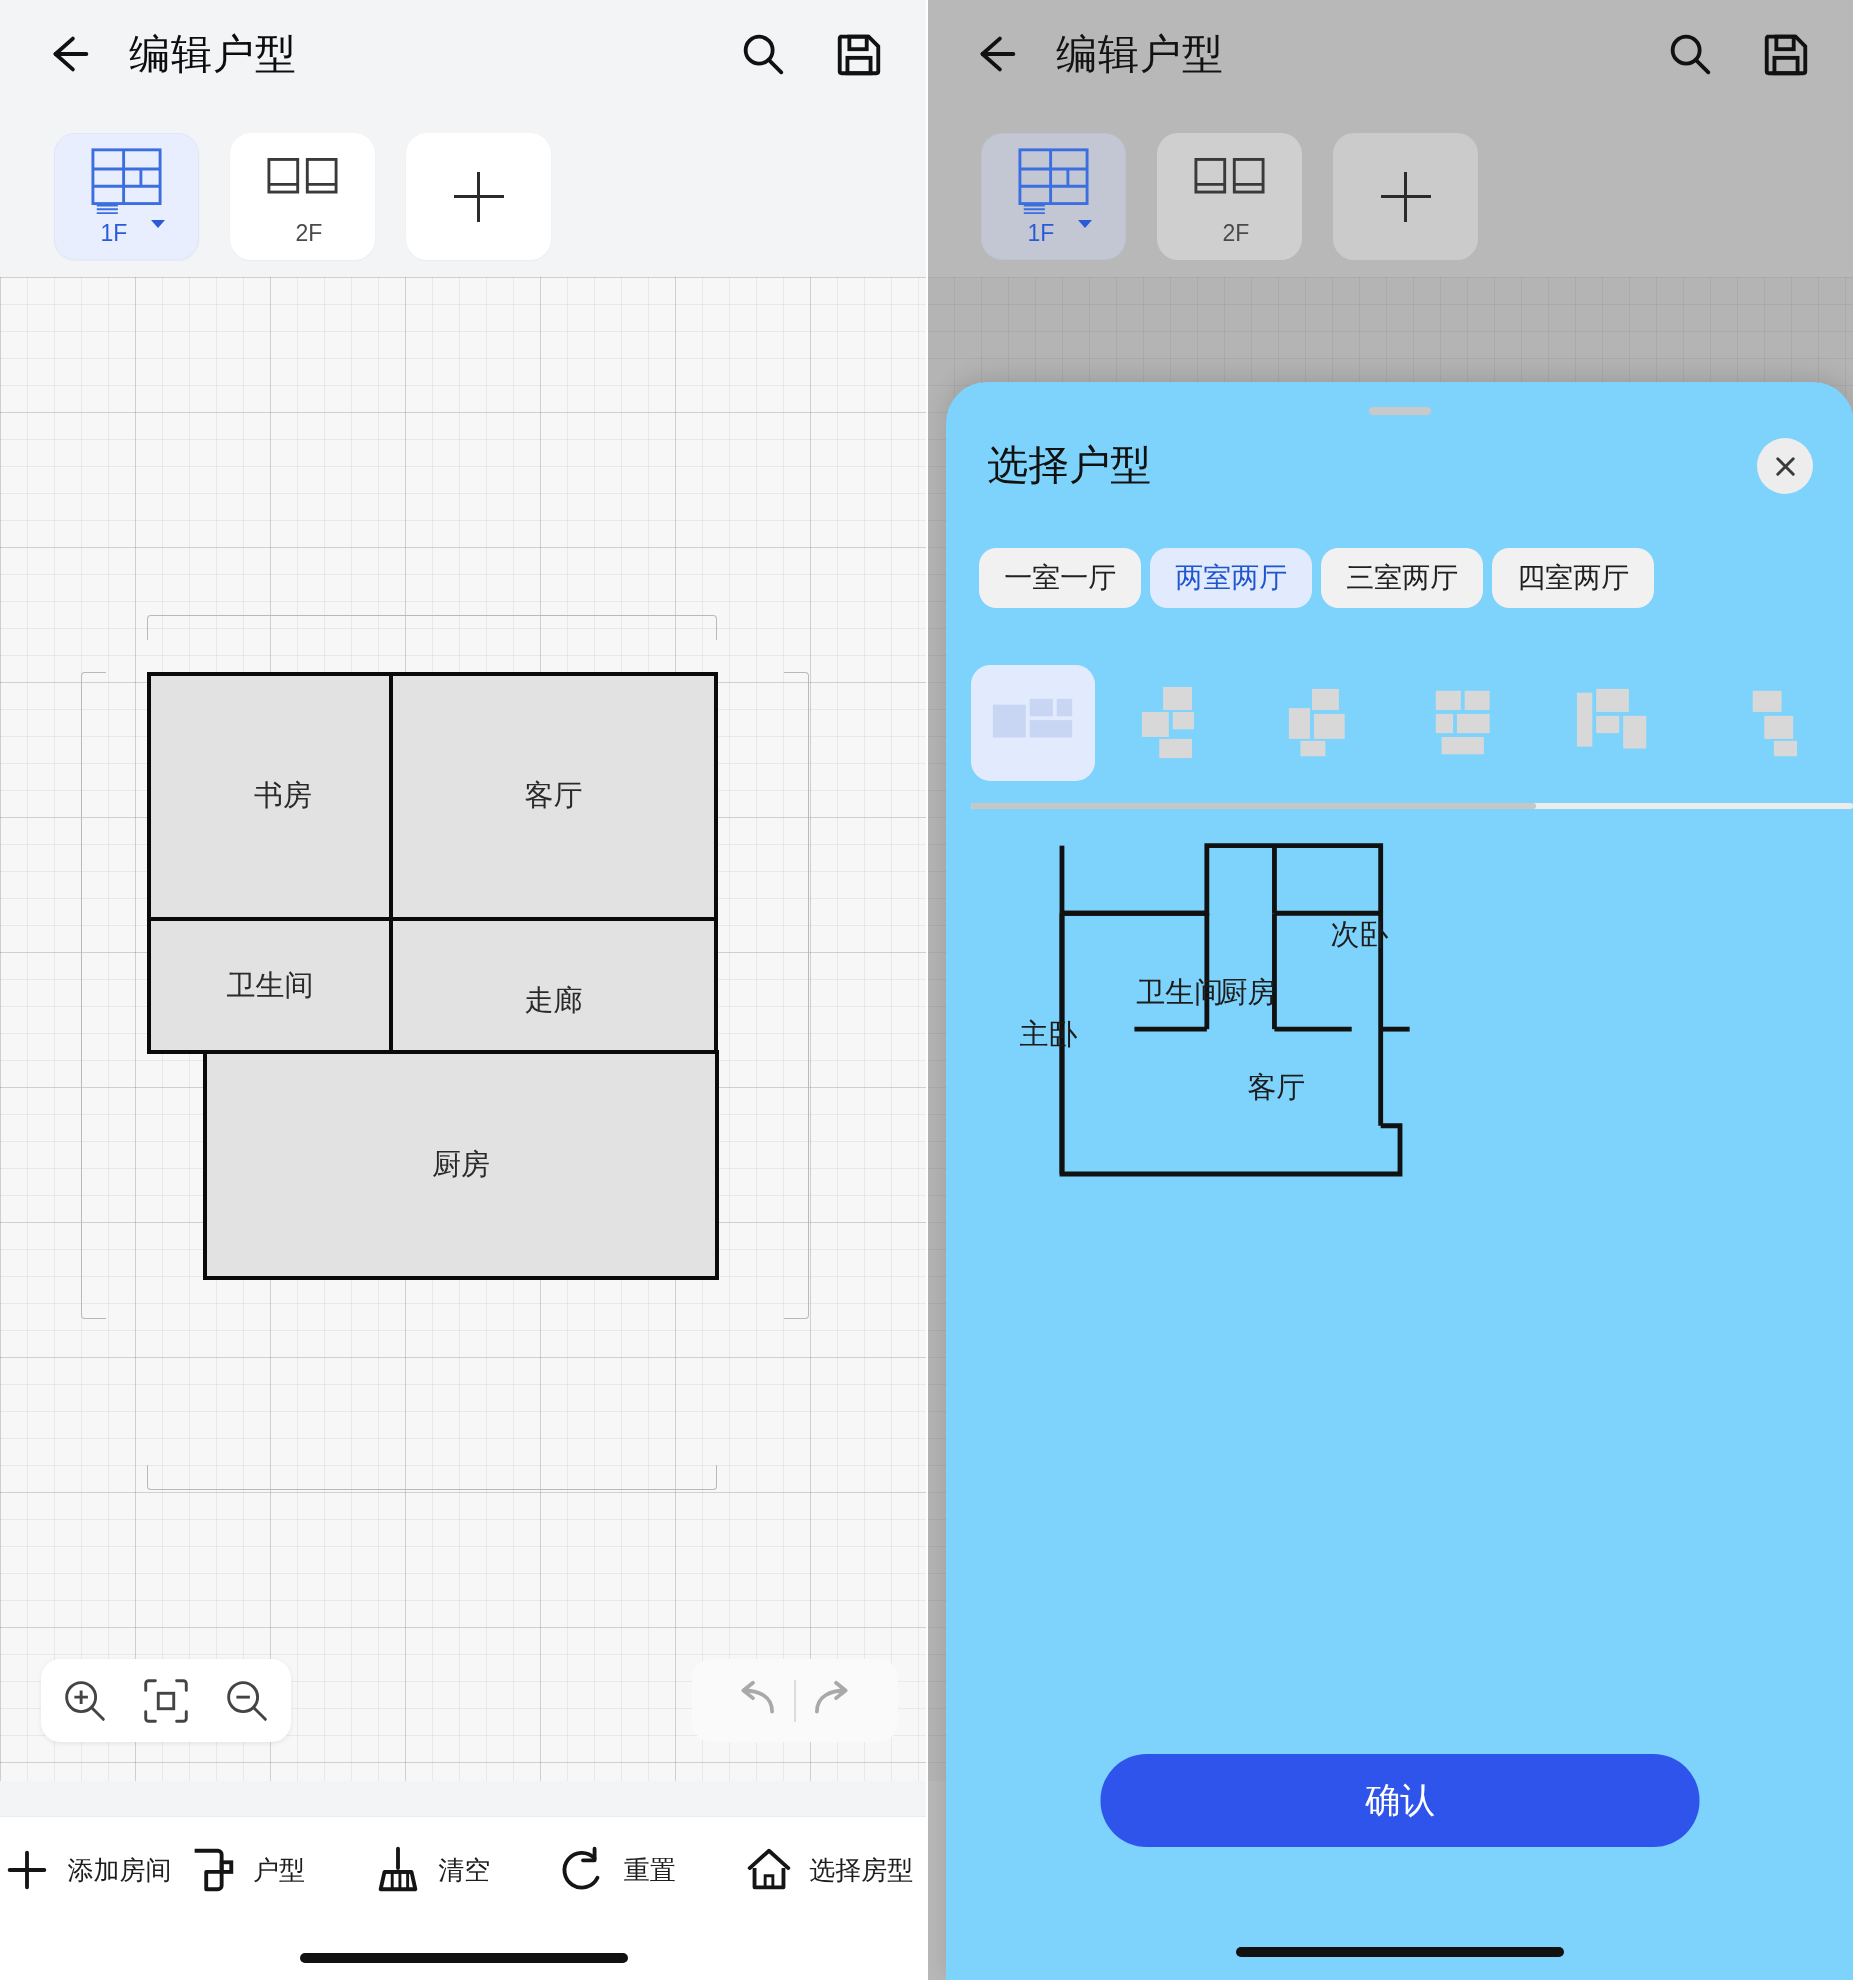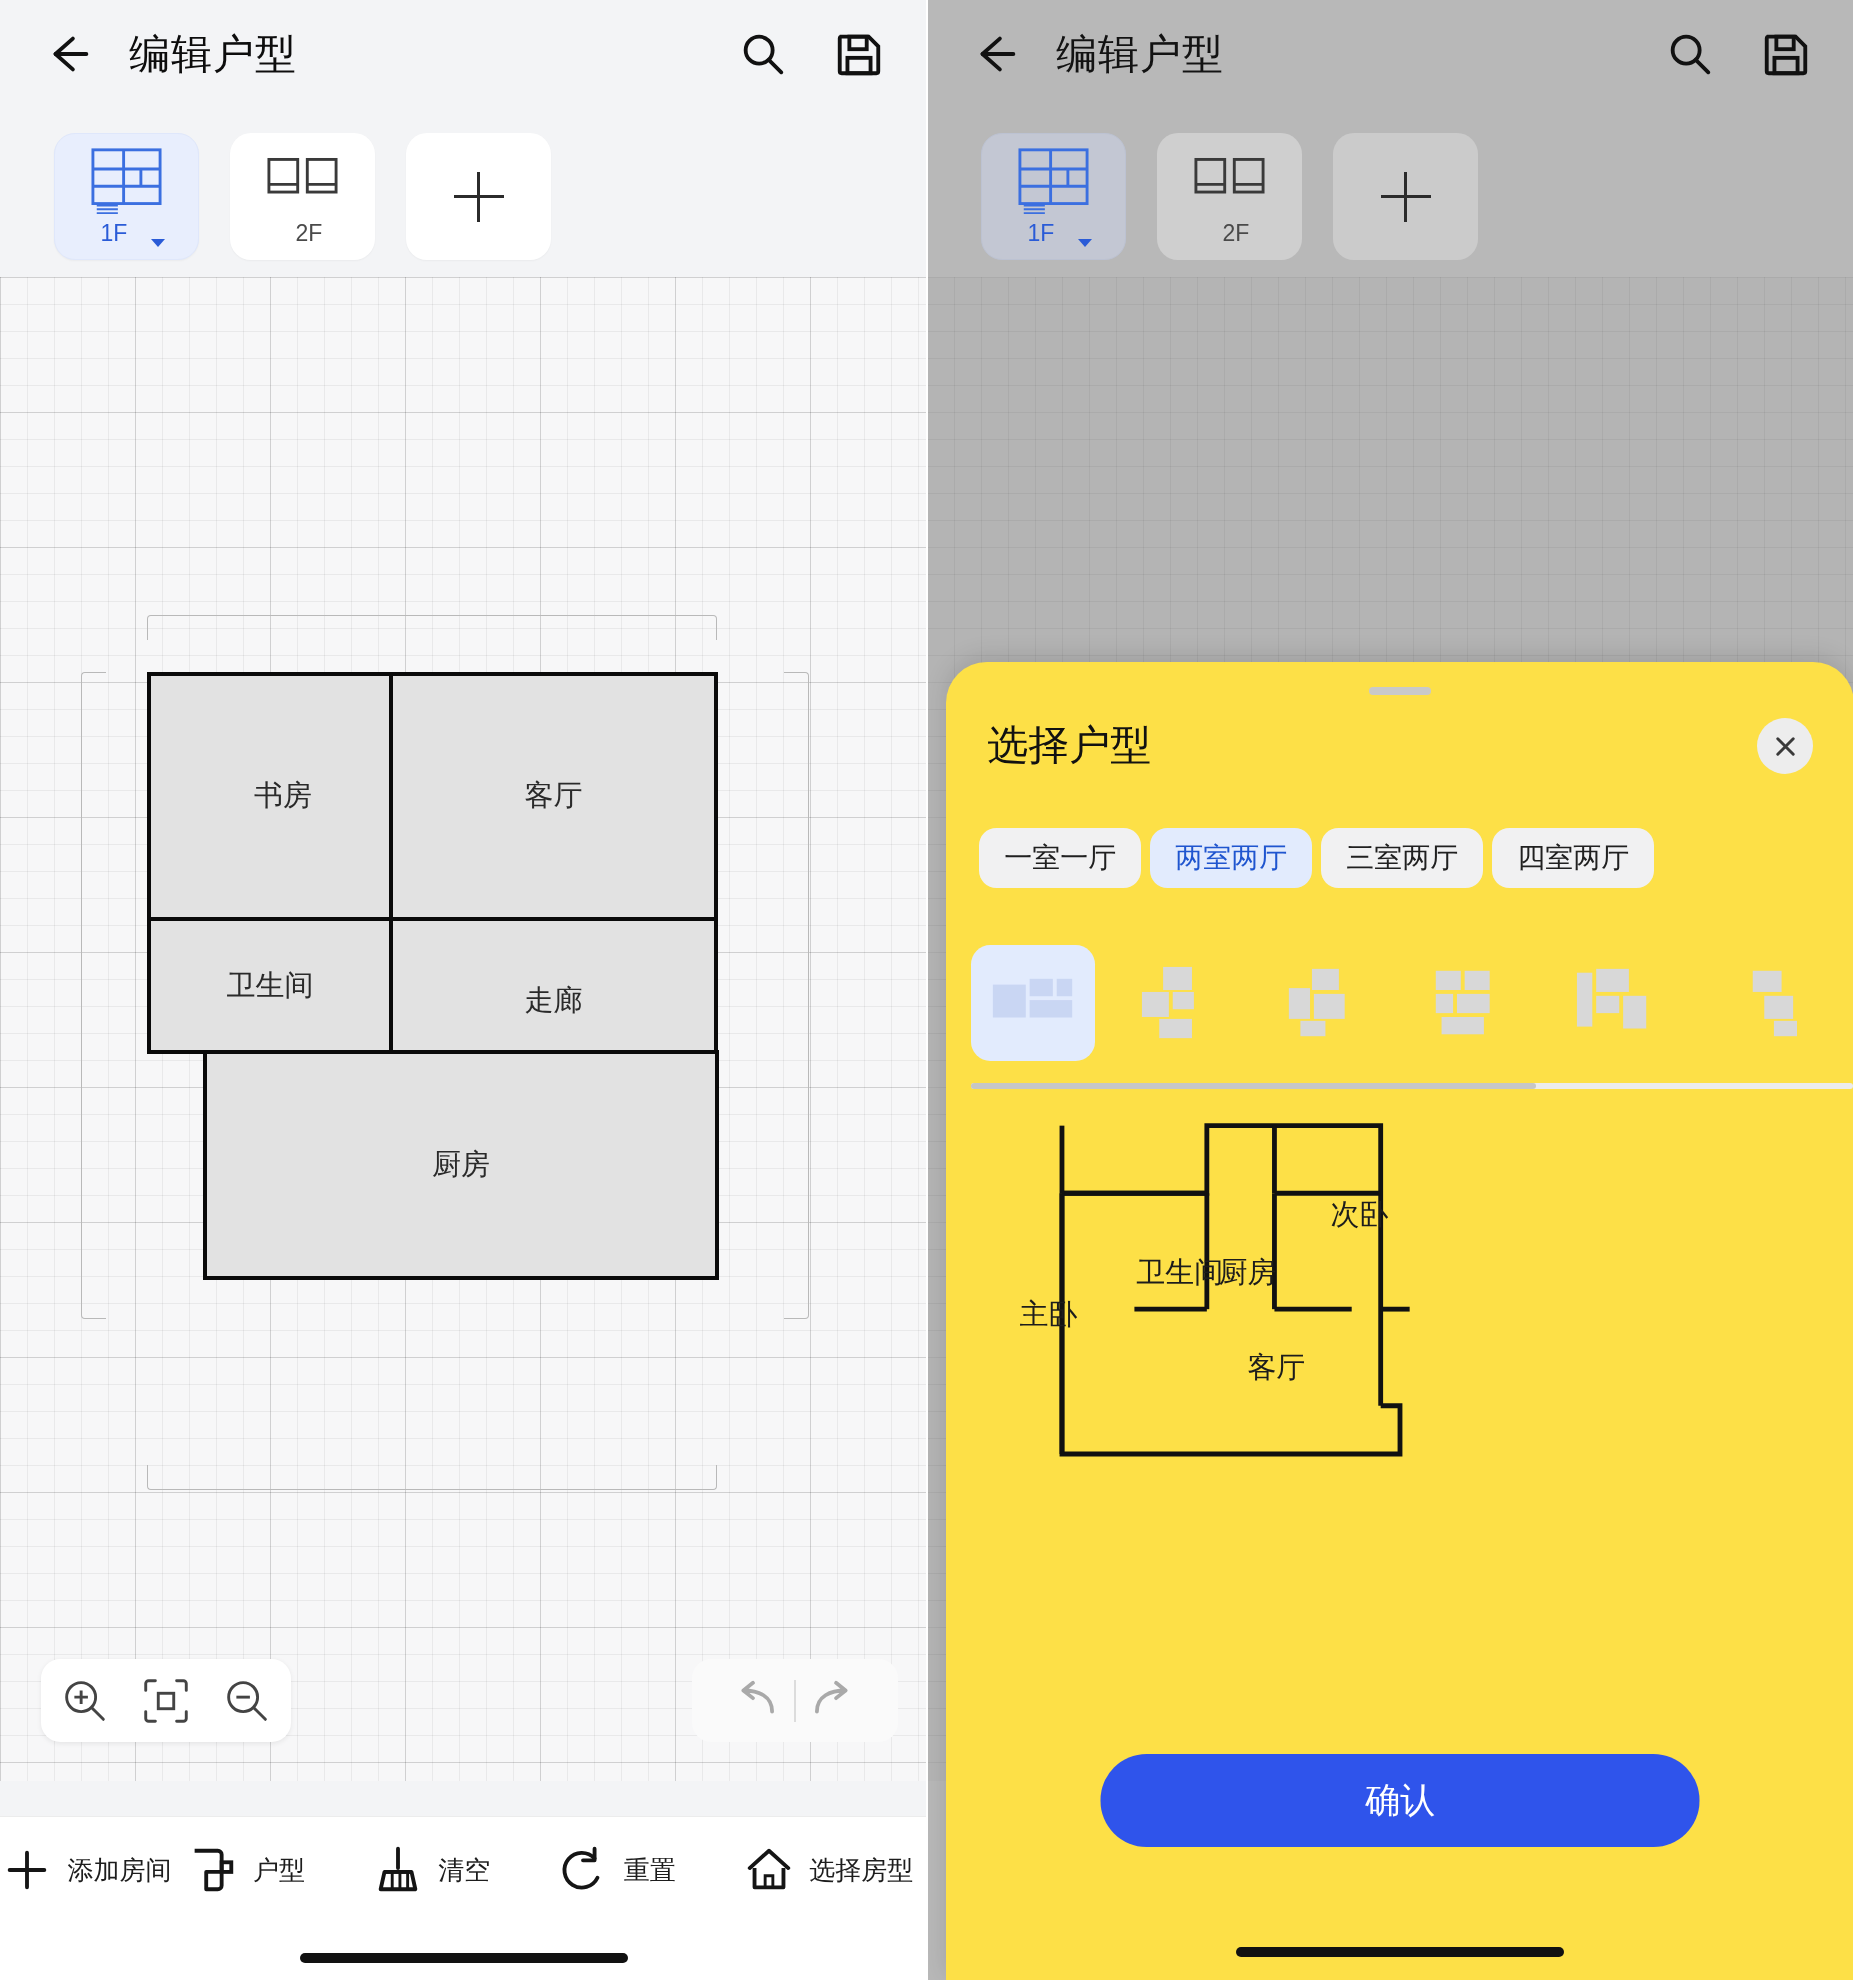--- a/index.html
+++ b/index.html
@@ -71,21 +71,21 @@
   .floor-card.active {
     background: #e8eefd;
     border: 1.9px solid #dfe7fb;
   }
   .floor-thumb { height: 71px; display:flex; align-items:center; justify-content:center; }
   .floor-label {
     font-size: 23px;
     color: #4a4a4a;
     margin-top: 3.9px;
     display: flex;
-    align-items: flex-end;
+    align-items: flex-start;
     gap: 24px;
     margin-left: 13px;
   }
   .floor-card.active .floor-label { color: #2a5bd7; }
   .caret {
     width: 0; height: 0;
     border-left: 7.7px solid transparent;
     border-right: 7.7px solid transparent;
     border-top: 8.7px solid #2a5bd7;
     display: inline-block;
@@ -222,22 +222,22 @@
   .pane-right .canvas {
     background-color: #b4b4b4;
     background-image:
       linear-gradient(to right, rgba(0,0,0,0.05) 1px, transparent 1px),
       linear-gradient(to bottom, rgba(0,0,0,0.05) 1px, transparent 1px);
     background-size: 27px 27px, 27px 27px;
   }
   .sheet {
     position: absolute;
     left: 19.3px; bottom: 0;
-    width: 908px; height: 1318px;
-    background: #fde047;
+    width: 908px; height: 1598px;
+    background: #7dd3fc;
     border-radius: 41px 41px 0 0;
     box-shadow: 0 -5.8px 23px rgba(0,0,0,0.12);
     overflow: hidden;
   }
   .sheet-grabber {
     position: absolute; left: 50%; transform: translateX(-50%);
     top: 25px; width: 62px; height: 7.7px; border-radius: 4.8px; background: #c9c9c9;
   }
   .sheet-title {
     position: absolute; left: 41px; top: 56px;

